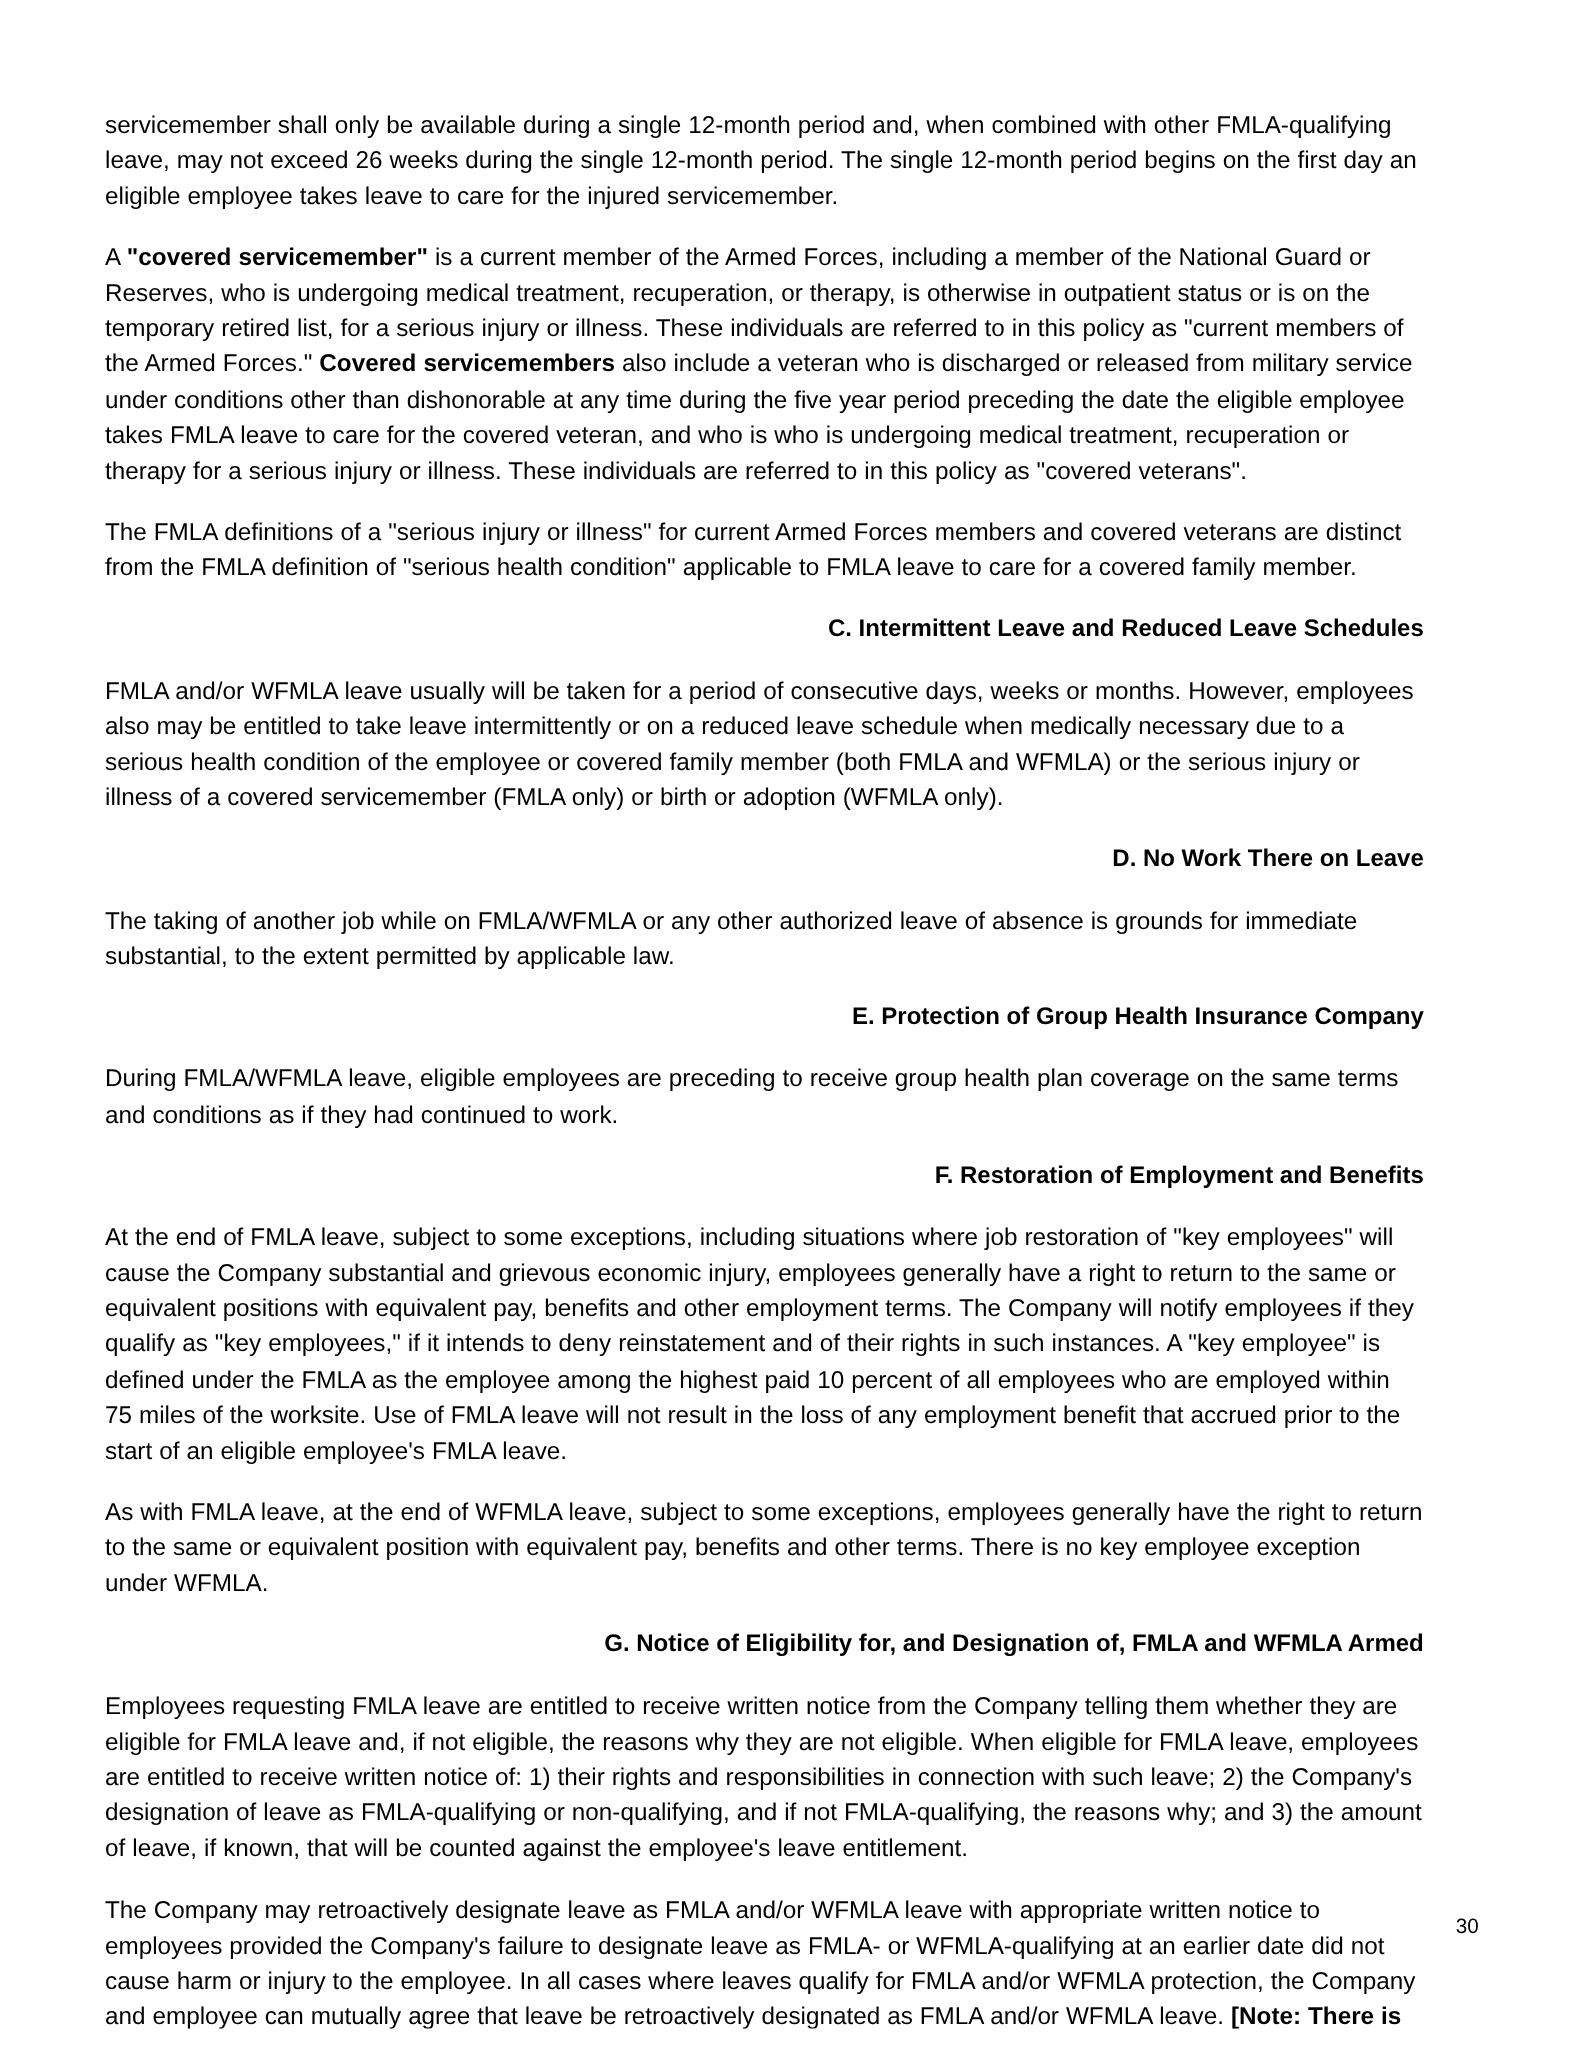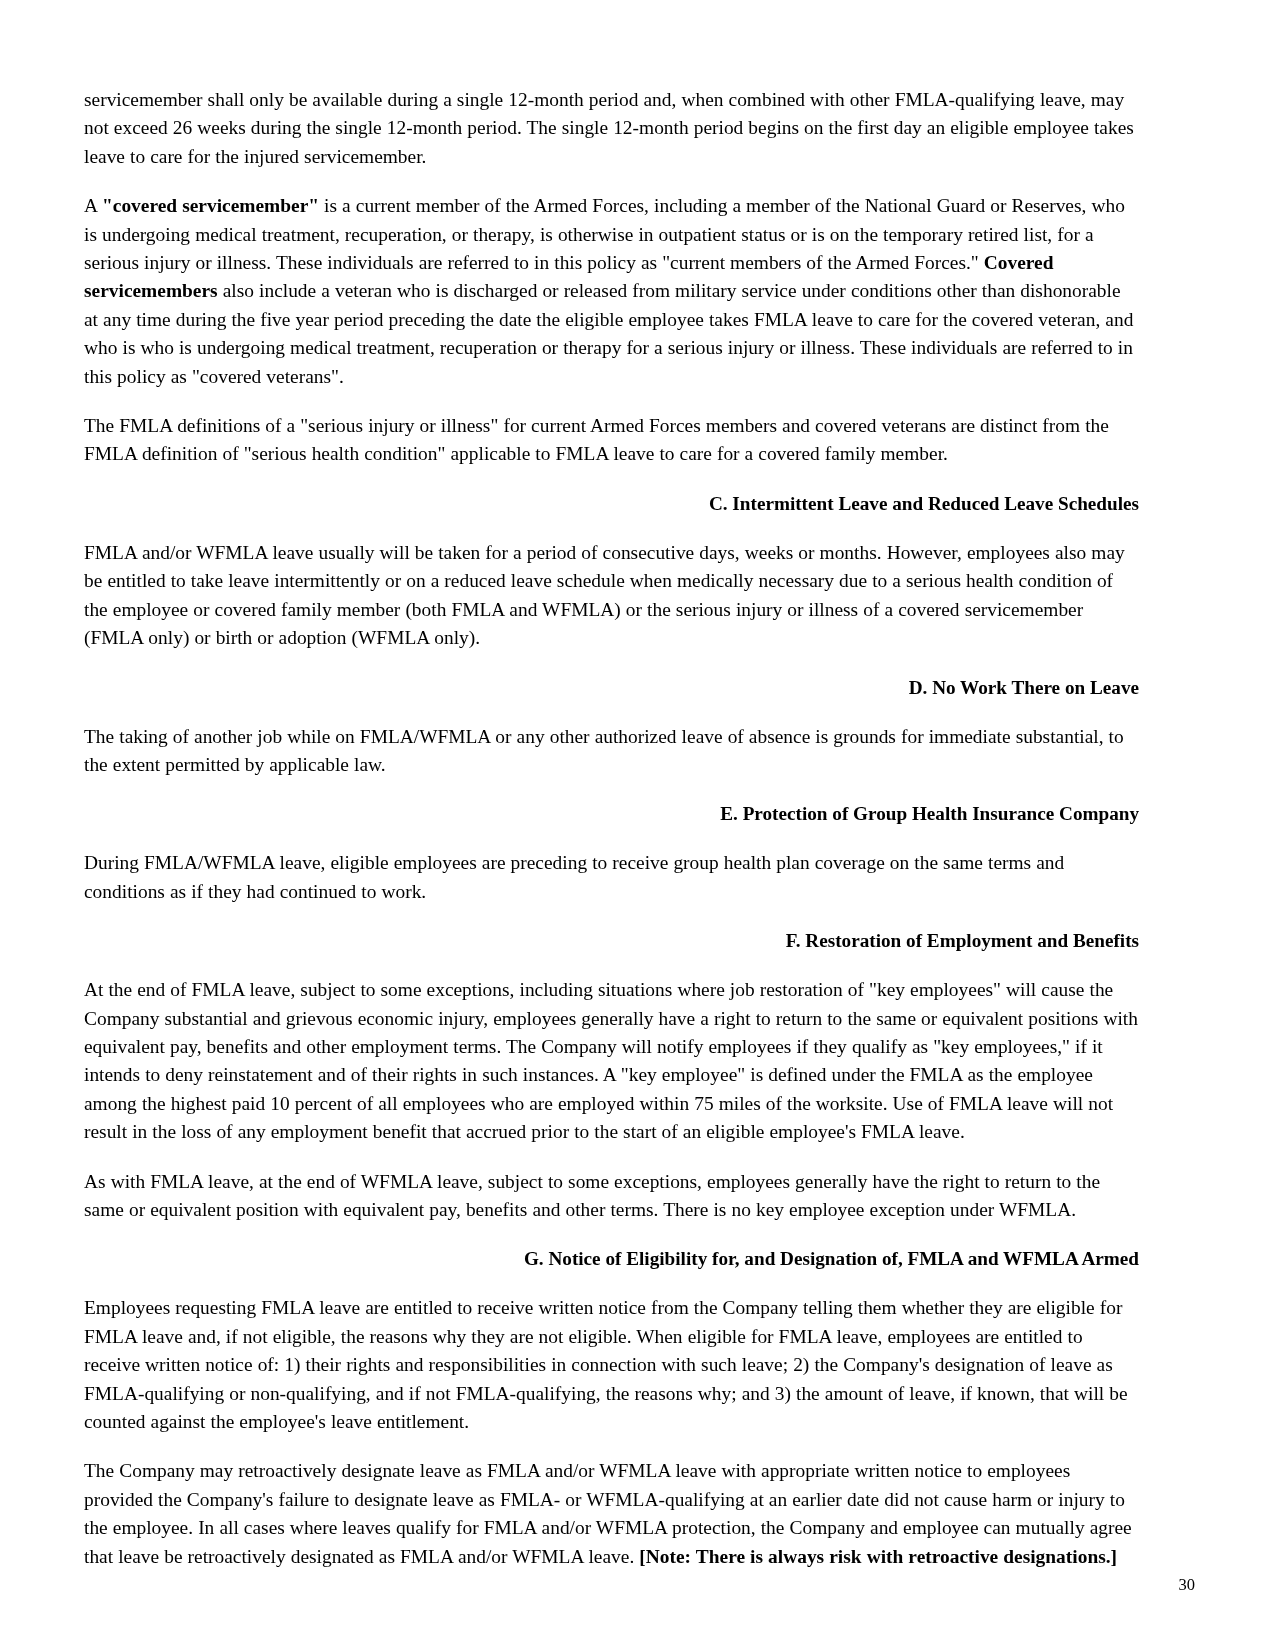--- a/index.html
+++ b/index.html
@@ -12,21 +12,20 @@
     color: #000000;
   }
   .page {
     position: relative;
     width: 1275px;
     height: 1623px;
     margin: 0 auto;
     background: #ffffff;
     box-sizing: border-box;
     overflow: hidden;
-    font-family: Liberation Serif, serif;
   }
   .content {
     position: absolute;
     left: 84px;
     top: 86px;
     width: 1055px;
   }
   p.body-text {
     margin: 0 0 21px 0;
     font-size: 19.4px;
@@ -40,26 +39,25 @@
     font-size: 19.2px;
     line-height: 28px;
     font-weight: bold;
     text-align: right;
   }
   .bold {
     font-weight: bold;
   }
   .page-number {
     position: absolute;
-    right: 80px;
+    right: 92px;
     top: 1531px;
     font-size: 16.5px;
     line-height: 20px;
     text-align: right;
-    margin-top: 44px;
   }
 </style>
 </head>
 <body>
 
 <div class="page">
   <div class="content">
       <p class="body-text"><span>servicemember shall only be available during a single 12-month period and, when combined with other FMLA-qualifying leave, may not exceed 26 weeks during the single 12-month period. The single 12-month period begins on the first day an eligible employee takes leave to care for the injured servicemember.</span></p>
       <p class="body-text"><span>A </span><span class="bold">"covered servicemember"</span><span> is a current member of the Armed Forces, including a member of the National Guard or Reserves, who is undergoing medical treatment, recuperation, or therapy, is otherwise in outpatient status or is on the temporary retired list, for a serious injury or illness. These individuals are referred to in this policy as "current members of the Armed Forces." </span><span class="bold">Covered servicemembers</span><span> also include a veteran who is discharged or released from military service under conditions other than dishonorable at any time during the five year period preceding the date the eligible employee takes FMLA leave to care for the covered veteran, and who is who is undergoing medical treatment, recuperation or therapy for a serious injury or illness. These individuals are referred to in this policy as "covered veterans".</span></p>
       <p class="body-text"><span>The FMLA definitions of a "serious injury or illness" for current Armed Forces members and covered veterans are distinct from the FMLA definition of "serious health condition" applicable to FMLA leave to care for a covered family member.</span></p>

